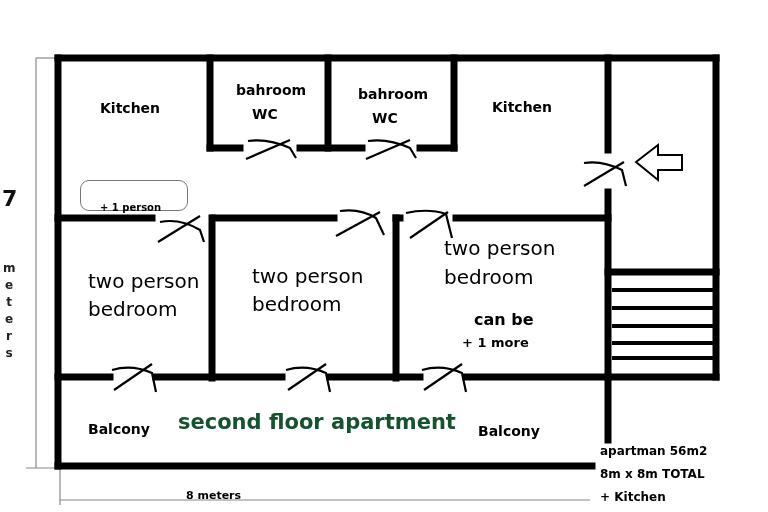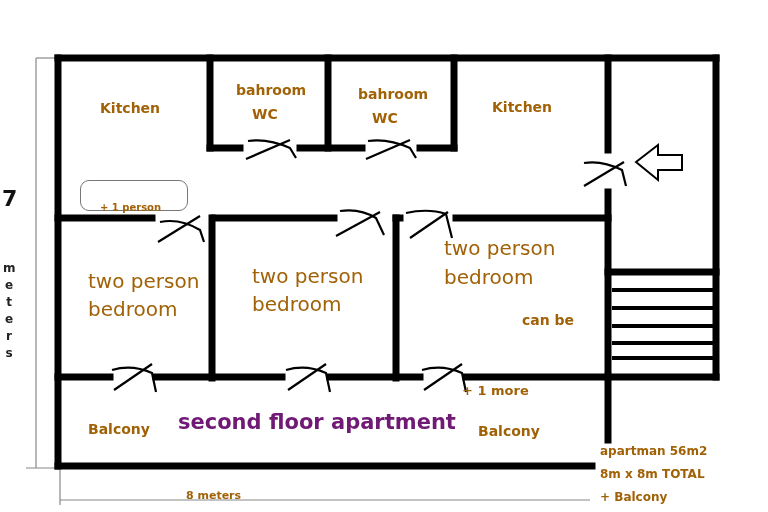--- a/index.html
+++ b/index.html
@@ -1,21 +1,21 @@
 <!DOCTYPE html>
 <html><head>
   <meta charset="utf-8">
   <style>
     html, body { margin: 0; padding: 0; background: #ffffff; }
     body { width: 768px; height: 512px; position: relative; overflow: hidden; font-family: "Liberation Sans", "DejaVu Sans", sans-serif; }
     #plan { position: absolute; left: 0; top: 0; width: 768px; height: 512px; }
-    .lbl { position: absolute; color: #a16207; font-family: "DejaVu Sans", sans-serif; white-space: nowrap; }
+    .lbl { position: absolute; color: #000000; font-family: "DejaVu Sans", sans-serif; white-space: nowrap; }
     .lbl-bold { font-weight: bold; font-size: 14px; }
     .lbl-room { font-size: 20px; line-height: 26px; }
-    .lbl-title { color: #701a75; font-weight: bold; font-size: 21px; }
+    .lbl-title { color: #14532d; font-weight: bold; font-size: 21px; }
     .lbl-small { font-weight: bold; font-size: 10px; }
     .lbl-note { font-weight: bold; font-size: 12px; line-height: 22px; }
     .vert { position: absolute; left: 3px; top: 260px; width: 12px; font-size: 12px; font-weight: bold; line-height: 17px; color: #222; text-align: center; font-family: "DejaVu Sans", sans-serif; }
     .big7 { position: absolute; left: 2px; top: 186px; font-size: 22px; font-weight: bold; color: #111; font-family: "DejaVu Sans", sans-serif; }
     .pill { position: absolute; left: 80px; top: 180px; width: 106px; height: 29px; border: 1px solid #777; border-radius: 9px; }
   </style>
 </head>
 <body>
 
 <svg id="plan" viewBox="0 0 768 512" xmlns="http://www.w3.org/2000/svg">
@@ -118,31 +118,31 @@
 <div class="lbl lbl-bold" style="left:492px; top:99px;">Kitchen</div>
 
 <div class="lbl lbl-room" style="left:88px; top:268px;">two person</div>
 <div class="lbl lbl-room" style="left:88px; top:296px;">bedroom</div>
 
 <div class="lbl lbl-room" style="left:252px; top:263px;">two person</div>
 <div class="lbl lbl-room" style="left:252px; top:291px;">bedroom</div>
 
 <div class="lbl lbl-room" style="left:444px; top:235px;">two person</div>
 <div class="lbl lbl-room" style="left:444px; top:264px;">bedroom</div>
-<div class="lbl lbl-note" style="left:474px; top:309px; font-size:14px;margin-left:48px;">can be</div>
-<div class="lbl lbl-note" style="left:462px; top:332px; font-size:13px;margin-top:48px;">+ 1 more</div>
+<div class="lbl lbl-note" style="left:474px; top:309px; font-size:16px;">can be</div>
+<div class="lbl lbl-note" style="left:462px; top:332px; font-size:13px;">+ 1 more</div>
 
 <div class="lbl lbl-bold" style="left:88px; top:421px;">Balcony</div>
 <div class="lbl lbl-bold" style="left:478px; top:423px;">Balcony</div>
 
 <div class="lbl lbl-title" style="left:178px; top:410px;">second floor apartment</div>
 
 <div class="lbl lbl-note" style="left:600px; top:440px;">apartman 56m2</div>
 <div class="lbl lbl-note" style="left:600px; top:463px;">8m x 8m TOTAL</div>
-<div class="lbl lbl-note" style="left:600px; top:486px;">+ Balcony</div>
+<div class="lbl lbl-note" style="left:600px; top:486px;">+ Kitchen</div>
 
 <div class="big7">7</div>
 <div class="vert">
   <div>m</div>
   <div>e</div>
   <div>t</div>
   <div>e</div>
   <div>r</div>
   <div>s</div>
 </div>

